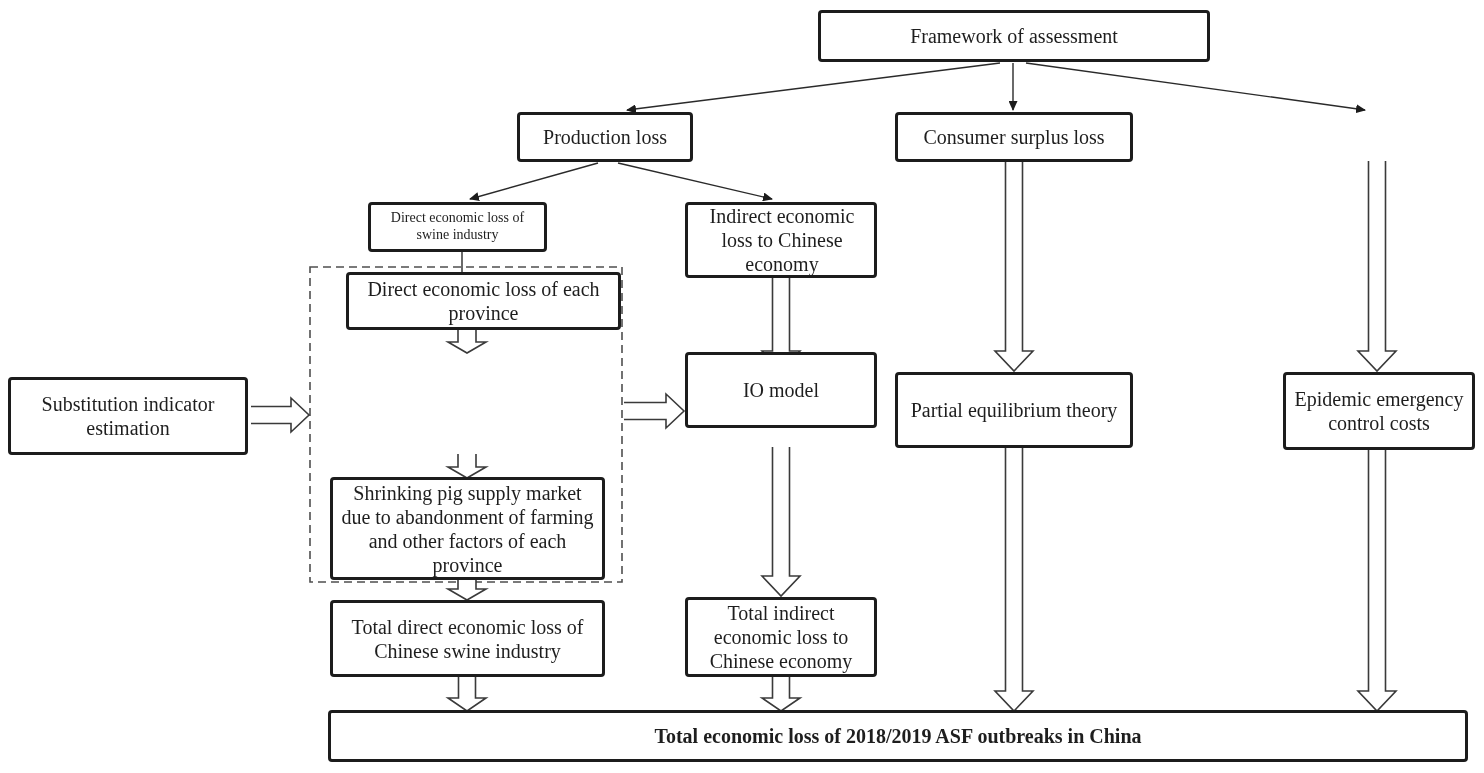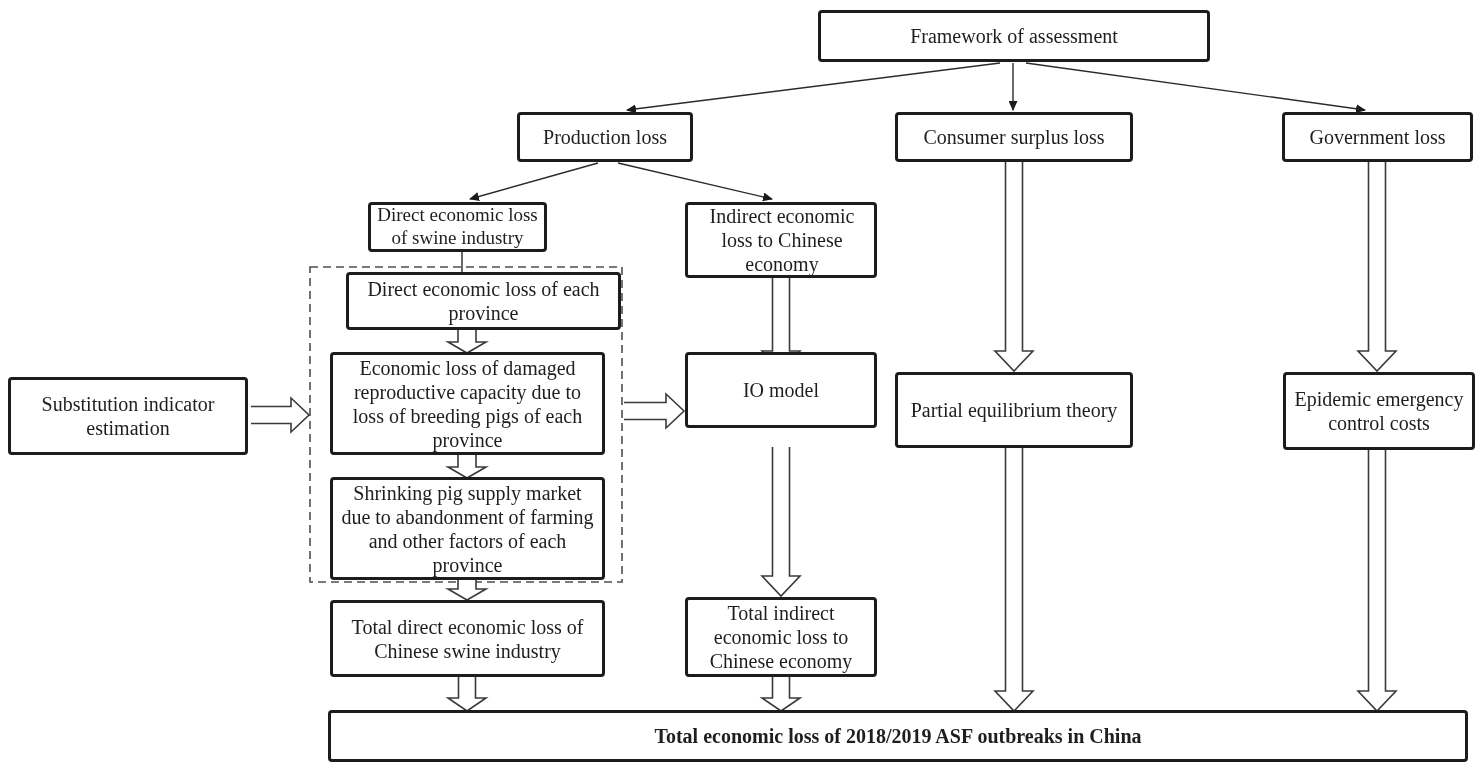--- a/index.html
+++ b/index.html
@@ -31,21 +31,21 @@
     align-items: center;
     justify-content: center;
     text-align: center;
     font-size: 20px;
     line-height: 1.2;
     color: #1e1e1e;
     padding: 2px 6px;
     z-index: 2;
   }
   .node.nowrap { white-space: nowrap; }
-  .node.fs19 { font-size: 19px; }
+  .node.fs19 { font-size: 14px; }
   .node.bold { font-weight: bold; }
 </style>
 </head>
 <body>
 
 <div class="canvas">
 
   <svg class="arrow-layer" width="1484" height="773" viewBox="0 0 1484 773">
     <defs>
       <marker id="ah" markerWidth="10" markerHeight="9" refX="9" refY="4.5" orient="auto" markerUnits="userSpaceOnUse">
@@ -79,31 +79,29 @@
     <path d="M251,406.5 L291,406.5 L291,398 L309,415 L291,432 L291,423.5 L251,423.5" fill="#ffffff" stroke="#3a3a3a" stroke-width="1.6"></path>
     <path d="M624,402.5 L666,402.5 L666,394 L684,411 L666,428 L666,419.5 L624,419.5" fill="#ffffff" stroke="#3a3a3a" stroke-width="1.6"></path>
   </svg>
 
   <div class="node nowrap" style="left:818px; top:10px;  width:392px; height:52px;">Framework of assessment</div>
 
   <div class="node nowrap" style="left:517px; top:112px; width:176px; height:50px;">Production loss</div>
 
   <div class="node nowrap" style="left:895px; top:112px; width:238px; height:50px;">Consumer surplus loss</div>
 
-  <div class="node nowrap" style="left:1282px; top:112px; width:191px; height:50px;">Government loss</div>
 
   <div class="node fs19" style="left:368px; top:202px; width:179px; height:50px;">Direct economic loss of swine industry</div>
 
   <div class="node" style="left:685px; top:202px; width:192px; height:76px;padding-left:8px;">Indirect economic loss to Chinese economy</div>
 
   <div class="node" style="left:8px; top:377px; width:240px; height:78px;">Substitution indicator estimation</div>
 
   <div class="node" style="left:330px; top:272px; width:275px; height:58px;margin-left:16px;">Direct economic loss of each province</div>
 
-  <div class="node" style="left:330px; top:352px; width:275px; height:103px;">Economic loss of damaged reproductive capacity due to loss of breeding pigs of each province</div>
 
   <div class="node" style="left:330px; top:477px; width:275px; height:103px;">Shrinking pig supply market due to abandonment of farming and other factors of each province</div>
 
   <div class="node" style="left:330px; top:600px; width:275px; height:77px;">Total direct economic loss of Chinese swine industry</div>
 
   <div class="node nowrap" style="left:685px; top:352px; width:192px; height:76px;">IO model</div>
 
   <div class="node" style="left:685px; top:597px; width:192px; height:80px;">Total indirect economic loss to Chinese economy</div>
 
   <div class="node nowrap" style="left:895px; top:372px; width:238px; height:76px;">Partial equilibrium theory</div>

